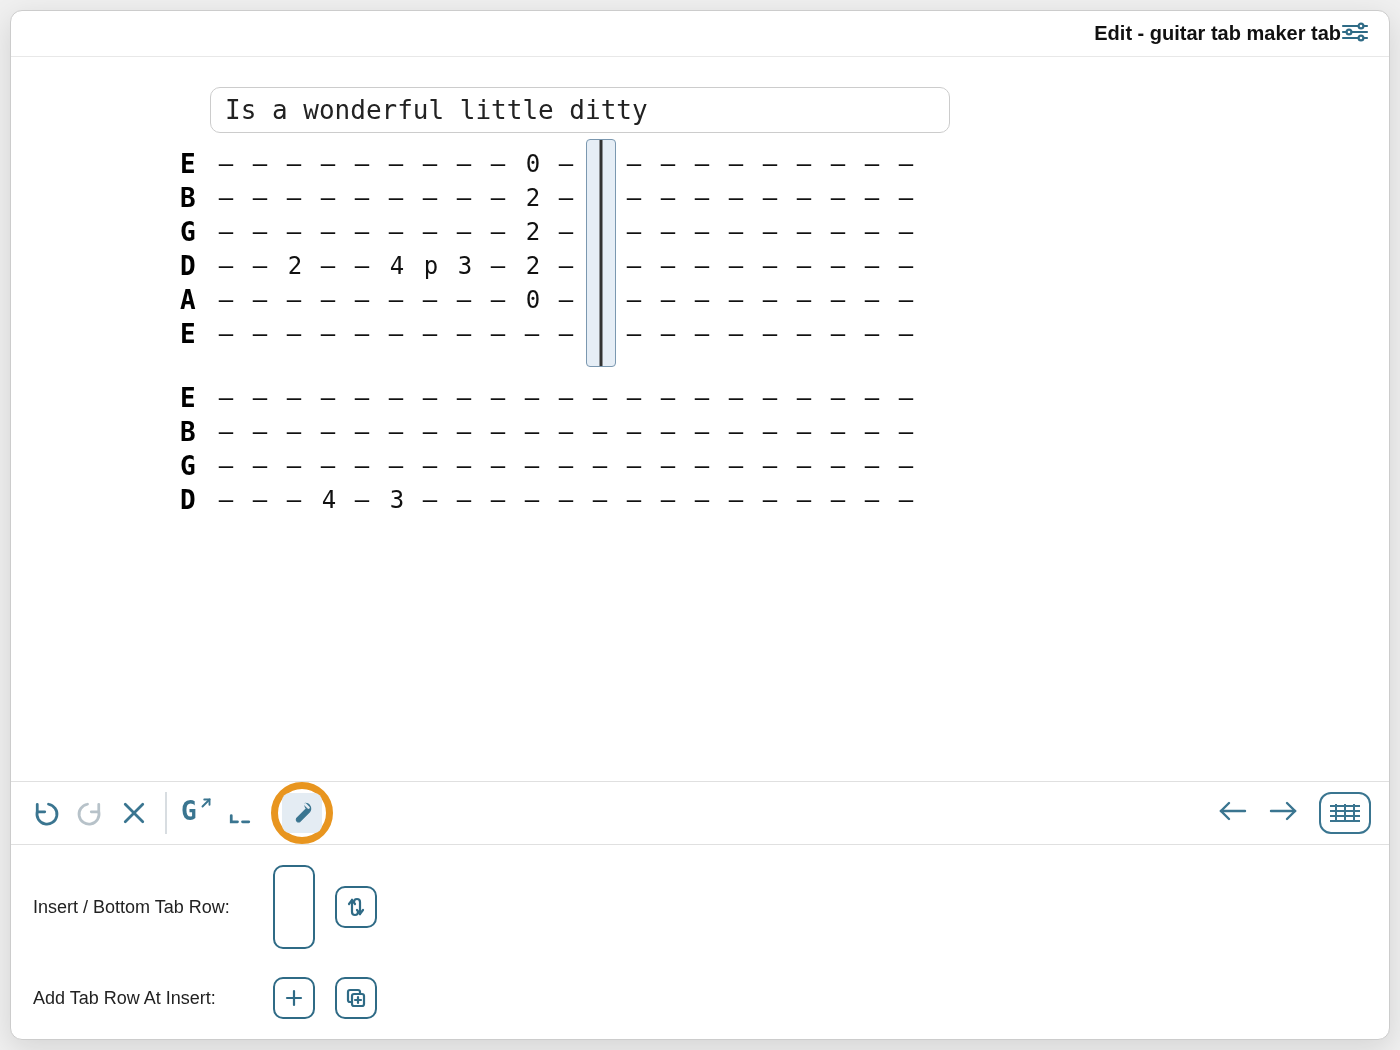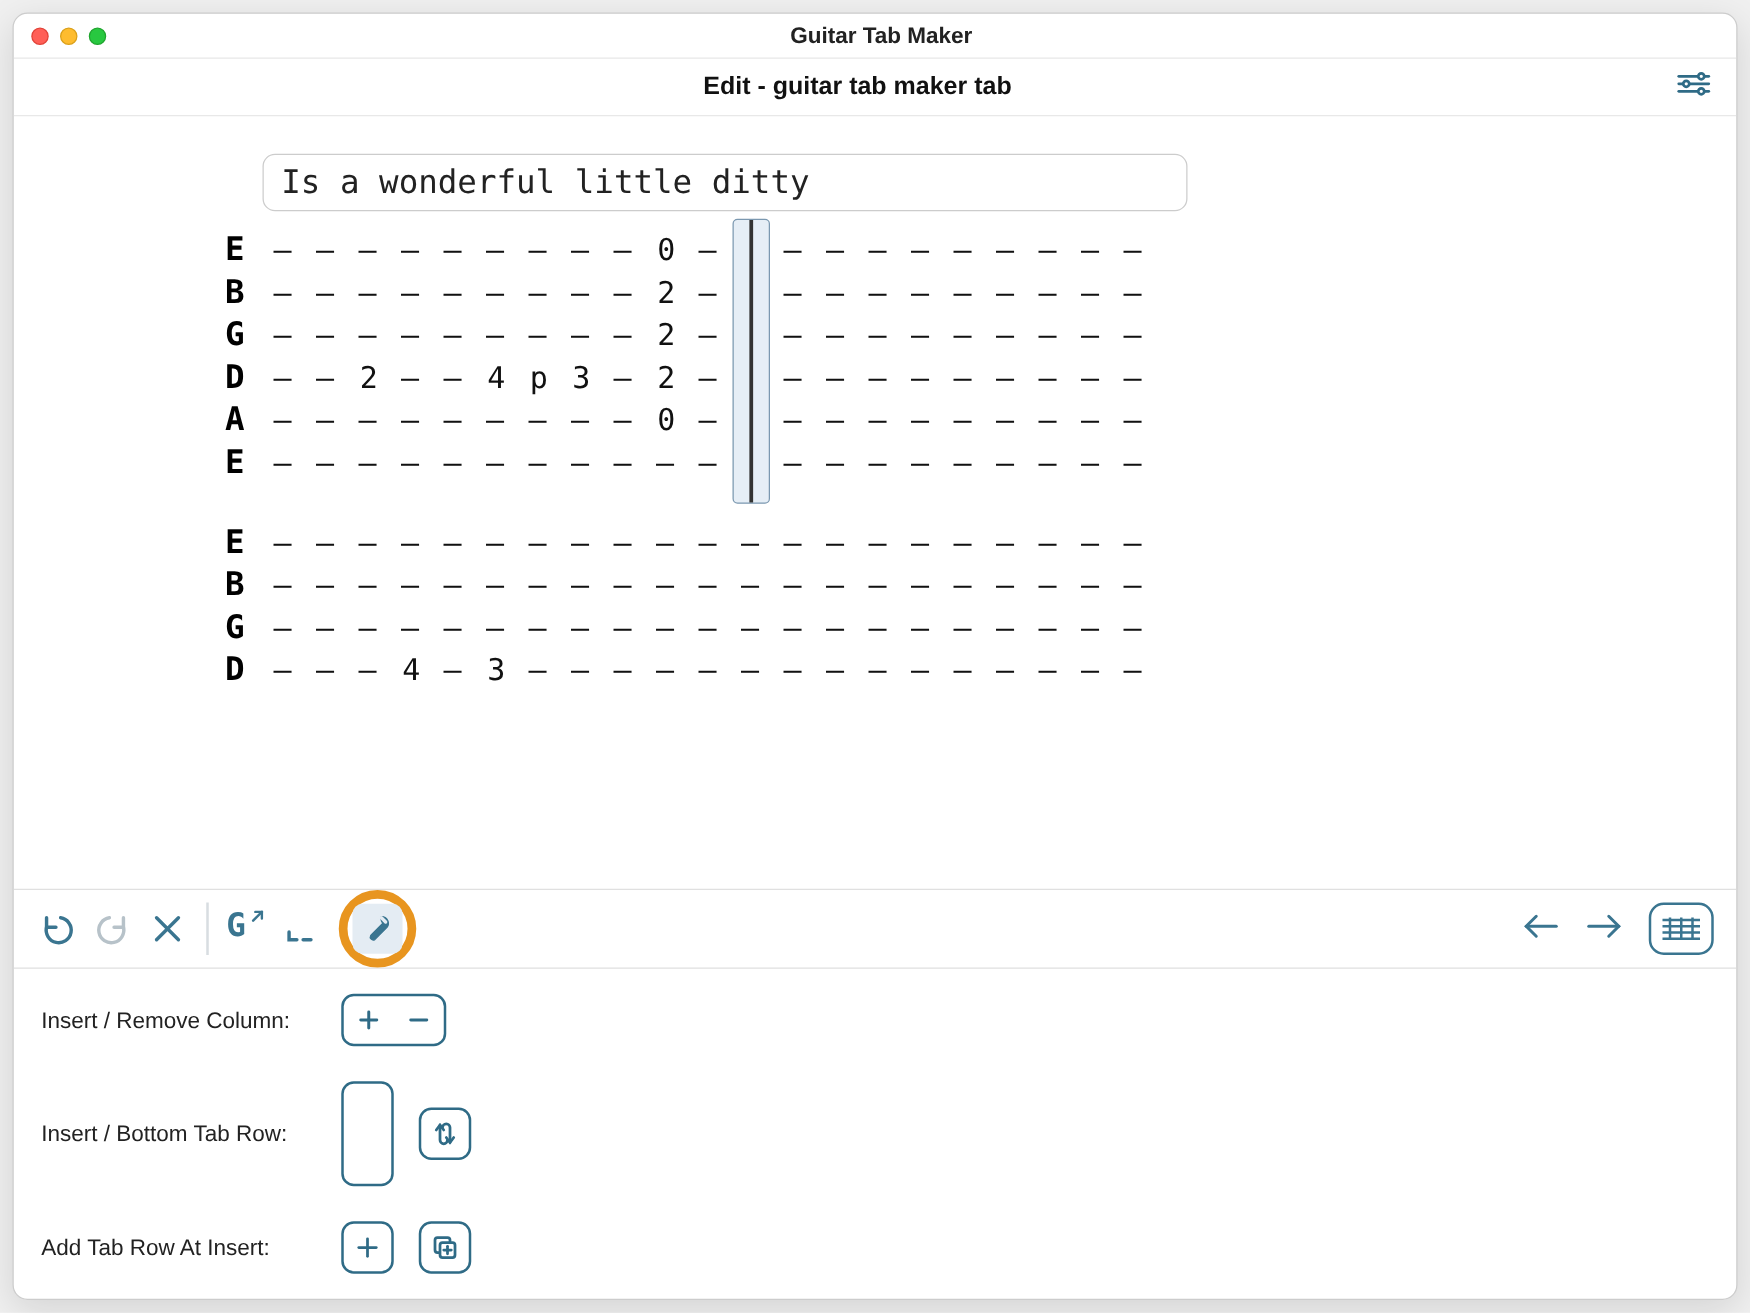--- a/index.html
+++ b/index.html
@@ -13,21 +13,21 @@
   
   .titlebar { height: 36px; display: flex; align-items: center; padding: 0 14px; border-bottom: 1px solid #e8e8e8; }
   .traffic { display: flex; gap: 9px; }
   .tl { width: 14px; height: 14px; border-radius: 50%; }
   .tl.red { background: #ff5f57; border:1px solid #e24238;}
   .tl.yellow { background: #febc2e; border:1px solid #dba019;}
   .tl.green { background: #28c840; border:1px solid #1fa52e;}
   .app-title { flex:1; text-align:center; font-weight:700; font-size:18px; color:#222; }
   
   .subheader { height: 46px; display:flex; align-items:center; padding:0 20px; border-bottom:1px solid #e8e8e8; }
-  .sub-title { flex:1; text-align:center; font-weight:600; font-size:20px; color:#111; }
+  .sub-title { flex:1; text-align:right; font-weight:600; font-size:20px; color:#111; }
   .settings-icon svg { width:28px; height:22px; stroke:#2f6b86; }
   
   .edit-area { flex:1 1 auto; overflow:hidden; position:relative; padding-top:30px; }
   .tab-block { margin: 0 auto 30px auto; width: 1040px; }
   .lyric-input {
     width: 740px; height: 46px; margin-left: 30px; margin-bottom: 14px;
     border:1px solid #ccc; border-radius:10px; padding:0 14px;
     font-family: ui-monospace, Menlo, Consolas, monospace; font-size:26px;
     color:#222; background:#fff;
   }
@@ -79,29 +79,20 @@
   .vert-pair .half{ flex:1; display:flex; align-items:center; justify-content:center;}
   .square-btn { width:42px; height:42px; }
   .square-btn svg{ width:24px; height:24px; stroke:#2f6b86; stroke-width:2.2; fill:none;}
   .Gtext { font-family: ui-monospace, monospace; font-size:26px; color:#3a7590; font-weight:600;}
 </style>
 </head>
 <body>
 
 <div class="window">
 
-  <div class="titlebar">
-    <div class="traffic">
-      <div class="tl red"></div>
-      <div class="tl yellow"></div>
-      <div class="tl green"></div>
-    </div>
-    <div class="app-title">Guitar Tab Maker</div>
-    <div style="width:50px"></div>
-  </div>
 
   <div class="subheader">
     <div class="sub-title">Edit - guitar tab maker tab</div>
     <div class="settings-icon">
       <svg viewBox="0 0 28 22" stroke-width="2.2" fill="none" stroke-linecap="round">
         <line x1="2" y1="5" x2="26" y2="5"></line>
           <circle cx="20" cy="5" r="2.4" fill="#fff"></circle>
         <line x1="2" y1="11" x2="26" y2="11"></line>
           <circle cx="8" cy="11" r="2.4" fill="#fff"></circle>
         <line x1="2" y1="17" x2="26" y2="17"></line>
@@ -442,36 +433,20 @@
           <line x1="8" y1="2" x2="8" y2="20"></line>
             <line x1="17" y1="2" x2="17" y2="20"></line>
             <line x1="26" y1="2" x2="26" y2="20"></line>
         </svg>
       </div>
     </div>
   </div>
 
   <div class="tools-panel">
     <div class="tool-row">
-      <div class="tool-label">Insert / Remove Column:</div>
-      <div class="btn-box pm-pair">
-        <div class="half">
-            <svg viewBox="0 0 24 24" stroke-linecap="round">
-              <line x1="12" y1="5" x2="12" y2="19"></line>
-              <line x1="5" y1="12" x2="19" y2="12"></line>
-            </svg>
-          </div>
-        <div class="half">
-            <svg viewBox="0 0 24 24" stroke-linecap="round">
-              <line x1="5" y1="12" x2="19" y2="12"></line>
-            </svg>
-          </div>
-      </div>
-    </div>
-    <div class="tool-row">
       <div class="tool-label">Insert / Bottom Tab Row:</div>
       <div class="btn-box vert-pair">
         <div class="half">
             <svg viewBox="0 0 24 24" stroke-linecap="round">
               <line x1="5" y1="12" x2="19" y2="12"></line>
             </svg>
           </div>
         <div class="half">
             <svg viewBox="0 0 24 24" stroke-linecap="round">
               <line x1="12" y1="5" x2="12" y2="19"></line>

